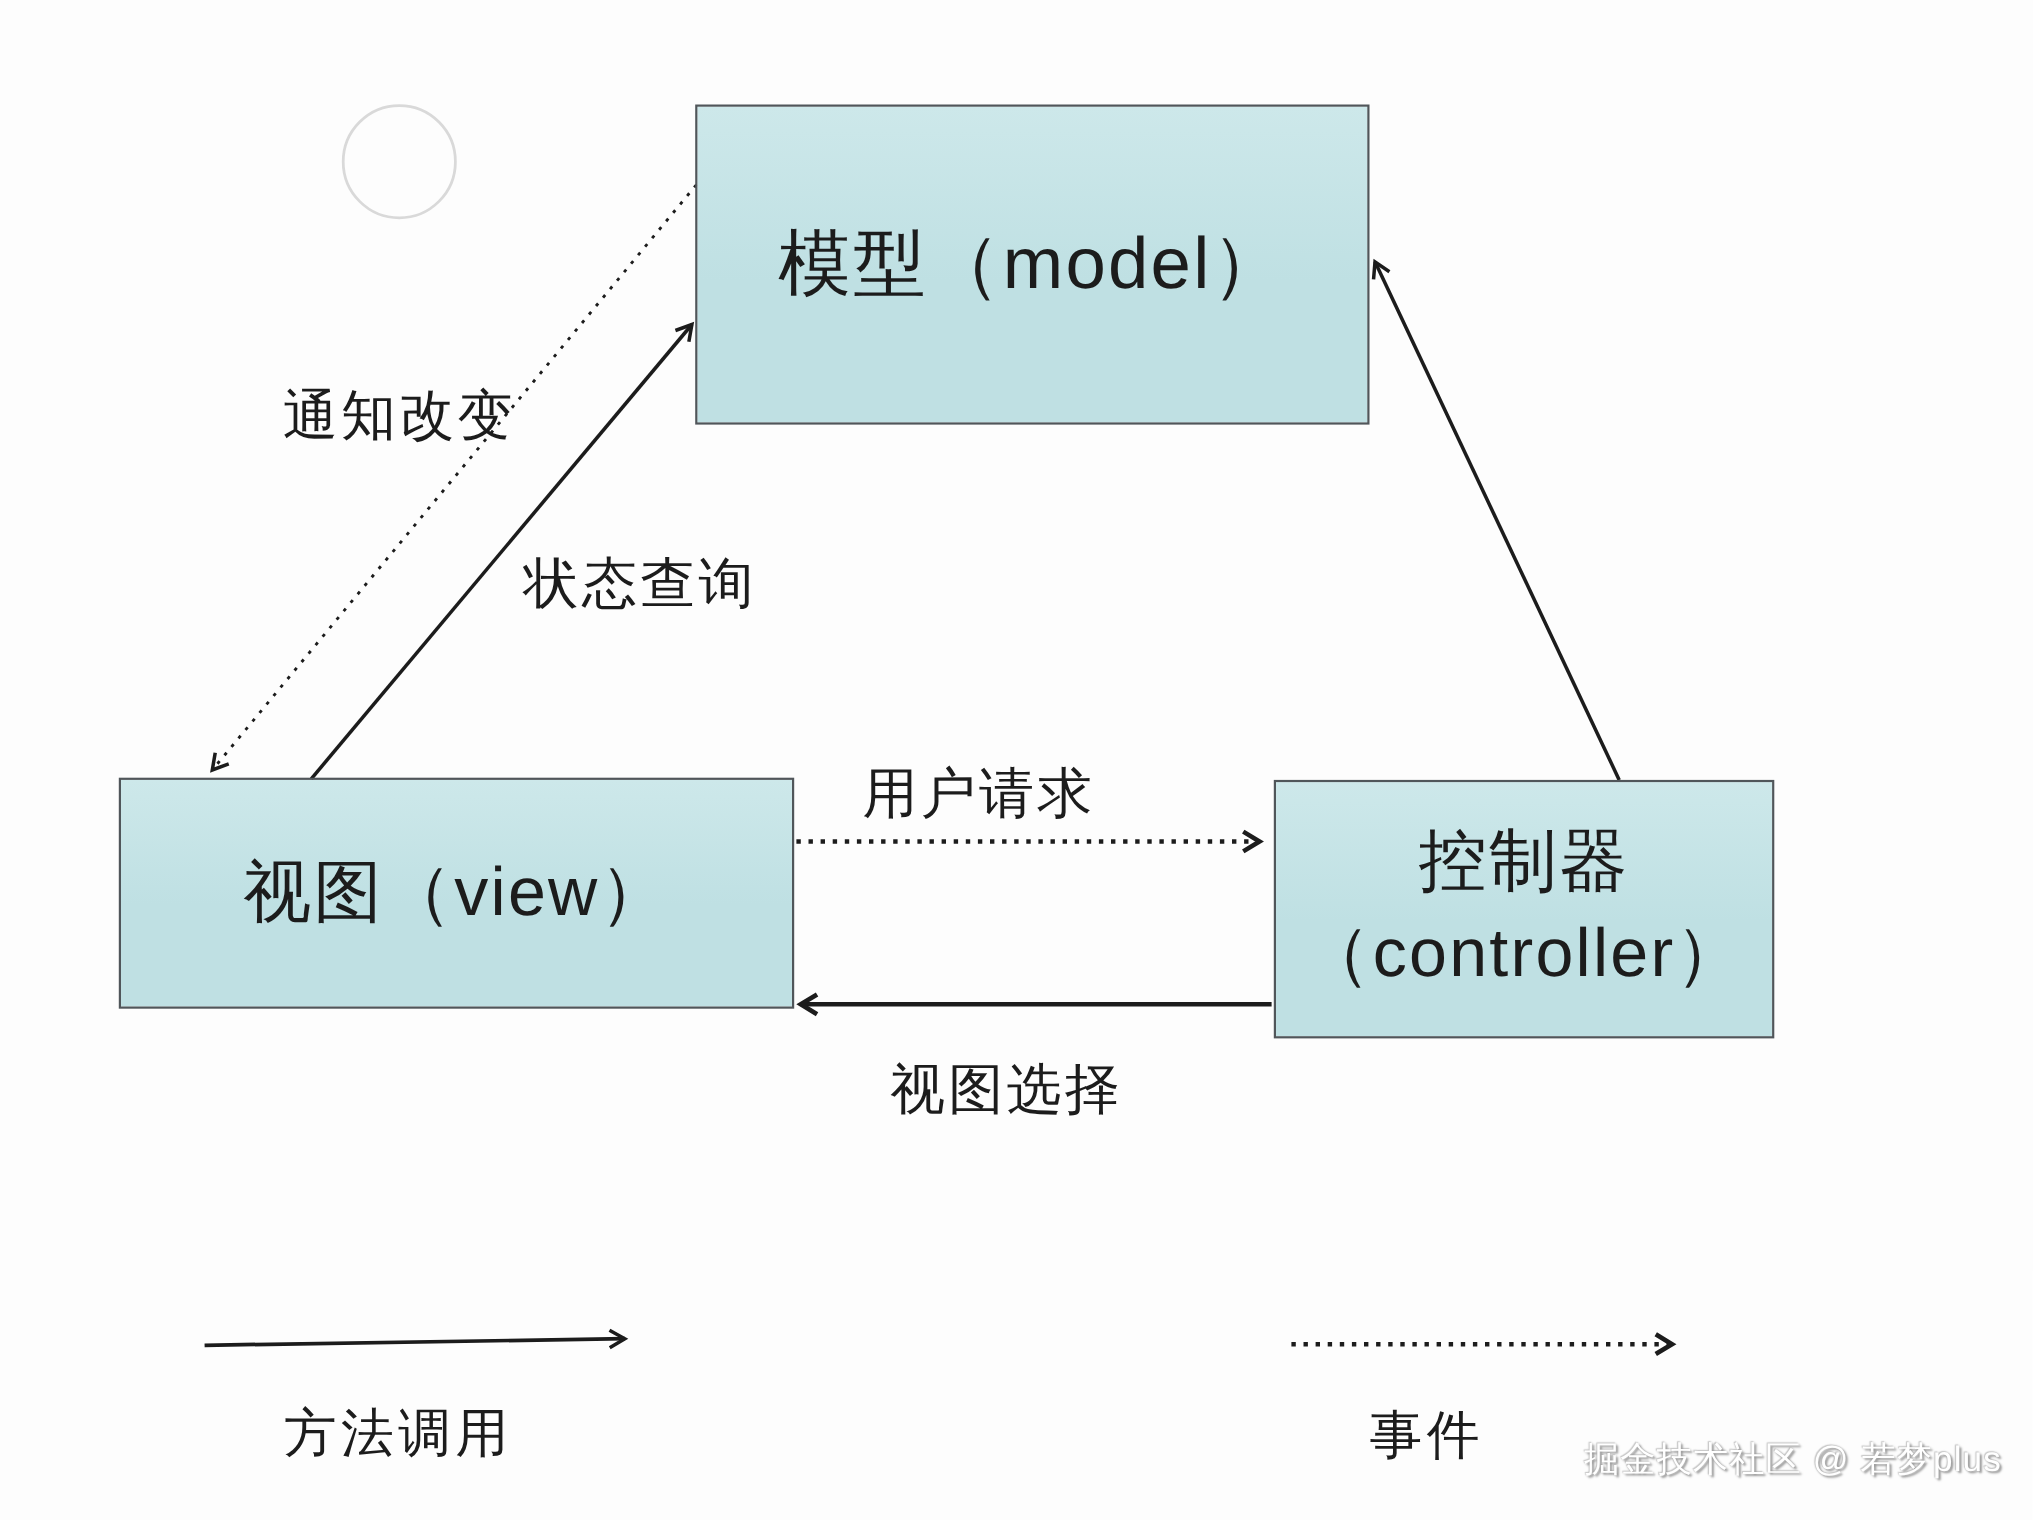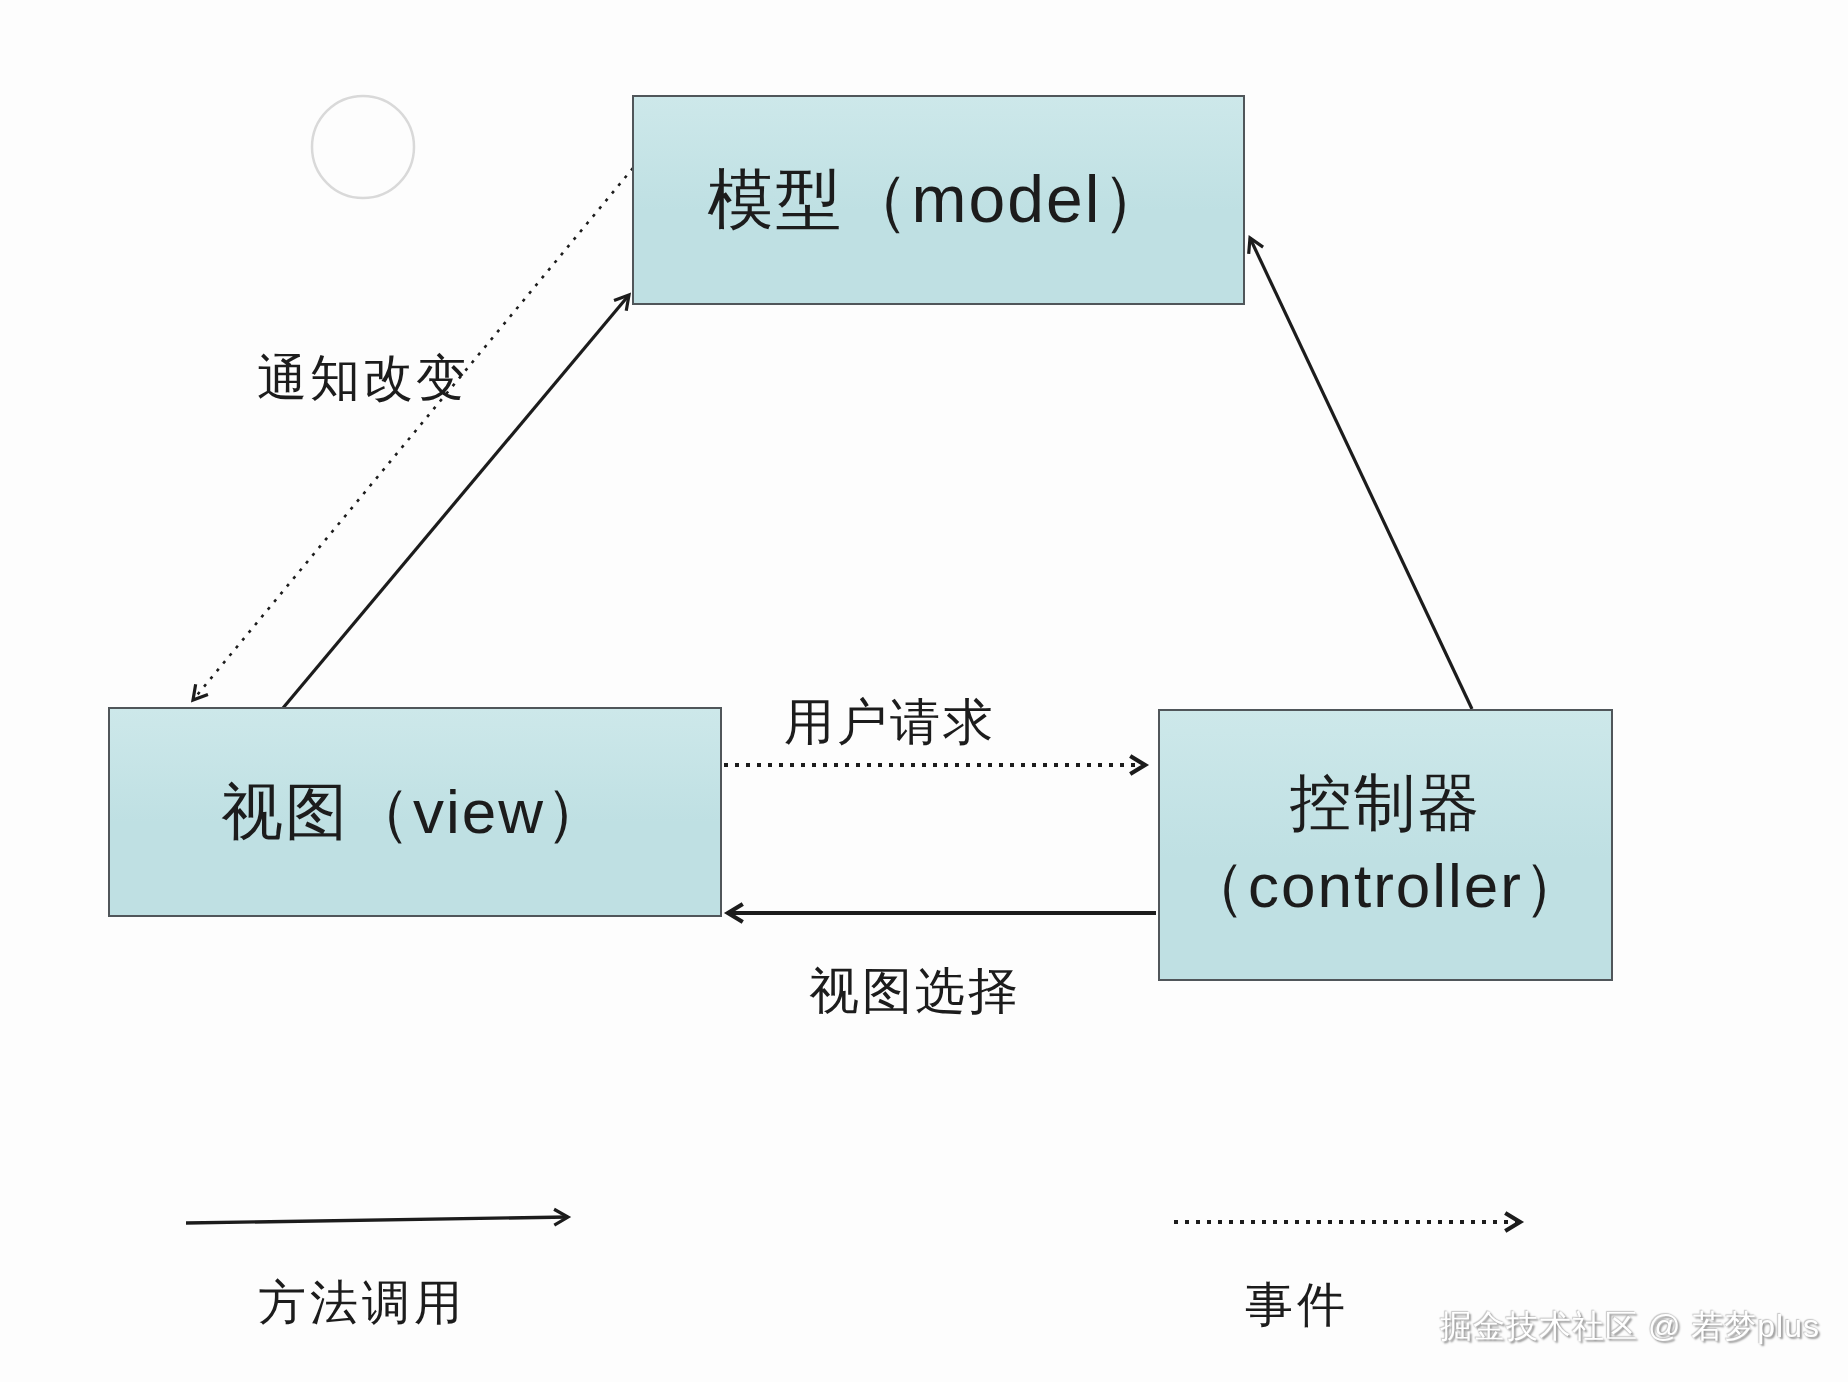--- a/index.html
+++ b/index.html
@@ -68,40 +68,41 @@
 
     <line class="arrow-line" x1="724" y1="765" x2="1145" y2="765" stroke-width="4.2" stroke-dasharray="4 7" marker-end="url(#headBold)"></line>
 
     <line class="arrow-line" x1="1156" y1="913" x2="728" y2="913" stroke-width="4.2" marker-end="url(#headBold)"></line>
 
     <line class="arrow-line" x1="186" y1="1223" x2="568" y2="1217" stroke-width="3.4" marker-end="url(#headThin)"></line>
 
     <line class="arrow-line" x1="1174" y1="1222" x2="1520" y2="1222" stroke-width="4.2" stroke-dasharray="4 7" marker-end="url(#headBold)"></line>
   </svg>
 
-  <div class="box" style="left:632px; top:95px; width:613px; height:210px;">
+  <div class="box" style="left:632px; top:95px; width:613px; height:291px;">
     <div class="box-label" style="font-size:66px;">
       <span>模型</span><span>（</span><span class="latin">model</span><span>）</span>
     </div>
   </div>
 
   <div class="box" style="left:108px; top:707px; width:614px; height:210px;">
     <div class="box-label" style="font-size:62px;">
       <span>视图</span><span>（</span><span class="latin">view</span><span>）</span>
     </div>
   </div>
 
-  <div class="box" style="left:1158px; top:709px; width:455px; height:272px;">
+  <div class="box" style="left:1158px; top:709px; width:455px; height:235px;">
     <div class="box-label" style="font-size:62px;">
       <div><span>控制器</span></div>
       <div><span>（</span><span class="latin">controller</span><span>）</span></div>
     </div>
   </div>
 
   <div class="arrow-label" style="left:315px; top:378px;margin-left:48px;">通知改变</div>
+  <div class="arrow-label" style="left:582px; top:531px;">状态查询</div>
   <div class="arrow-label" style="left:890px; top:722px;">用户请求</div>
   <div class="arrow-label" style="left:915px; top:991px;">视图选择</div>
 
   <div class="legend-label" style="left:362px; top:1303px;">方法调用</div>
   <div class="legend-label" style="left:1297px; top:1305px;">事件</div>
 
   <div class="watermark">掘金技术社区 @ 若梦plus</div>
 
 </div>
 

